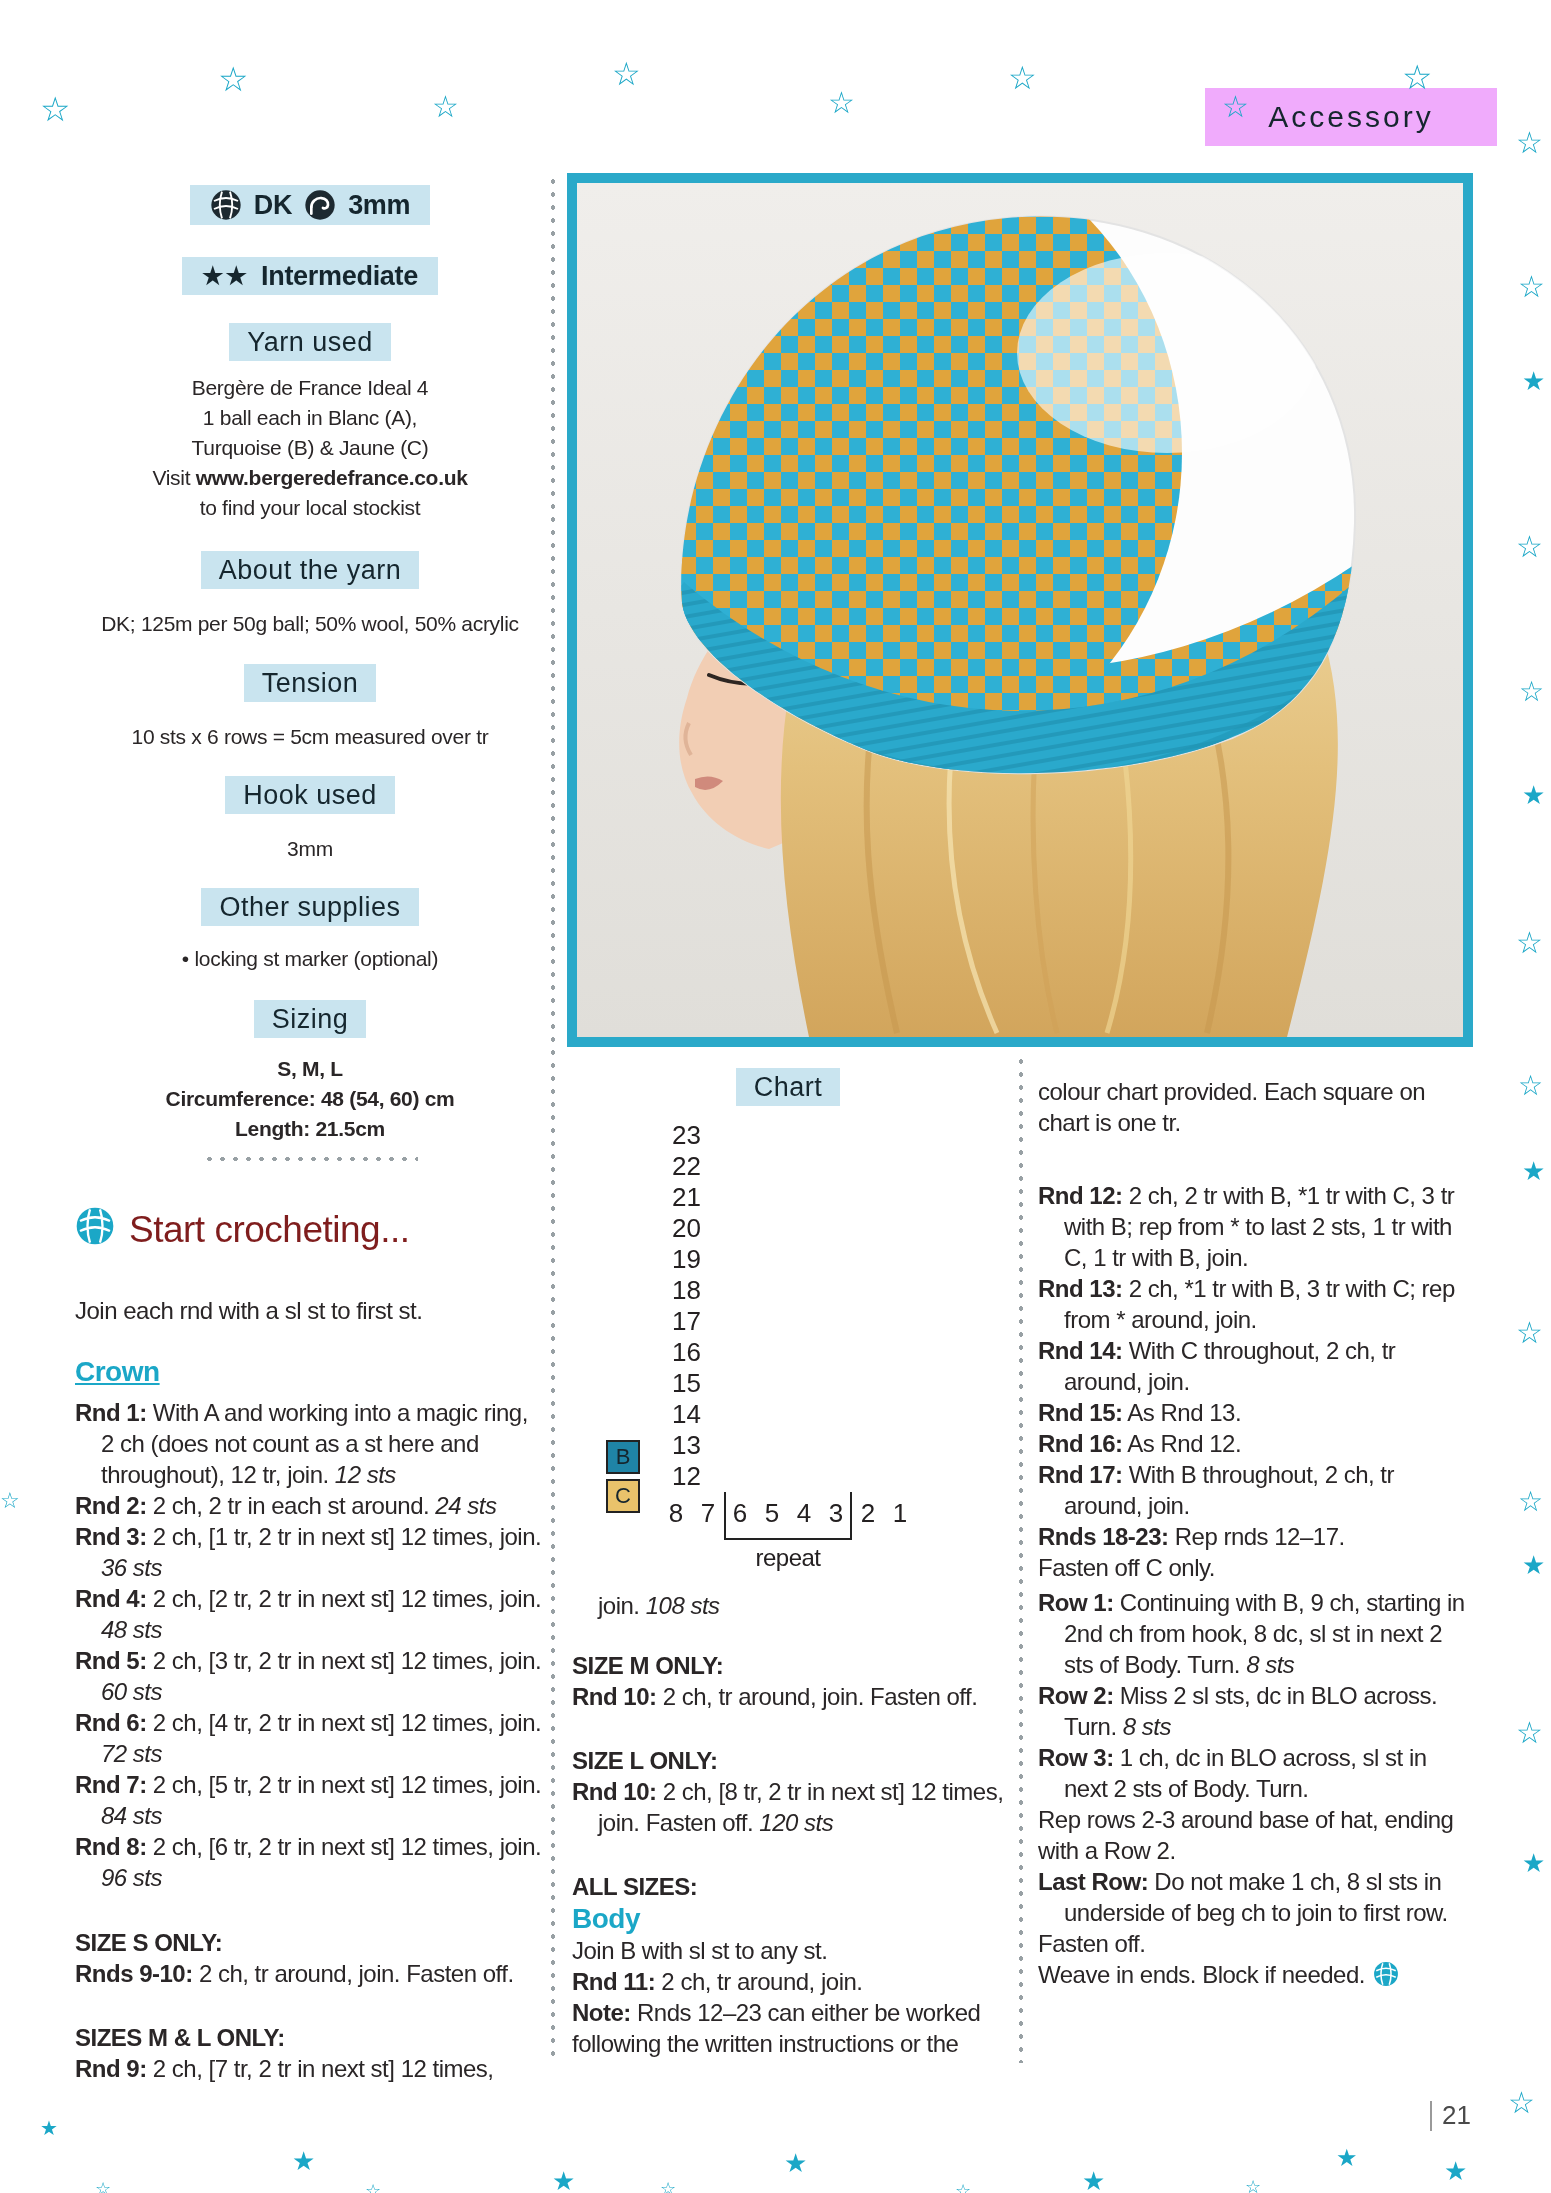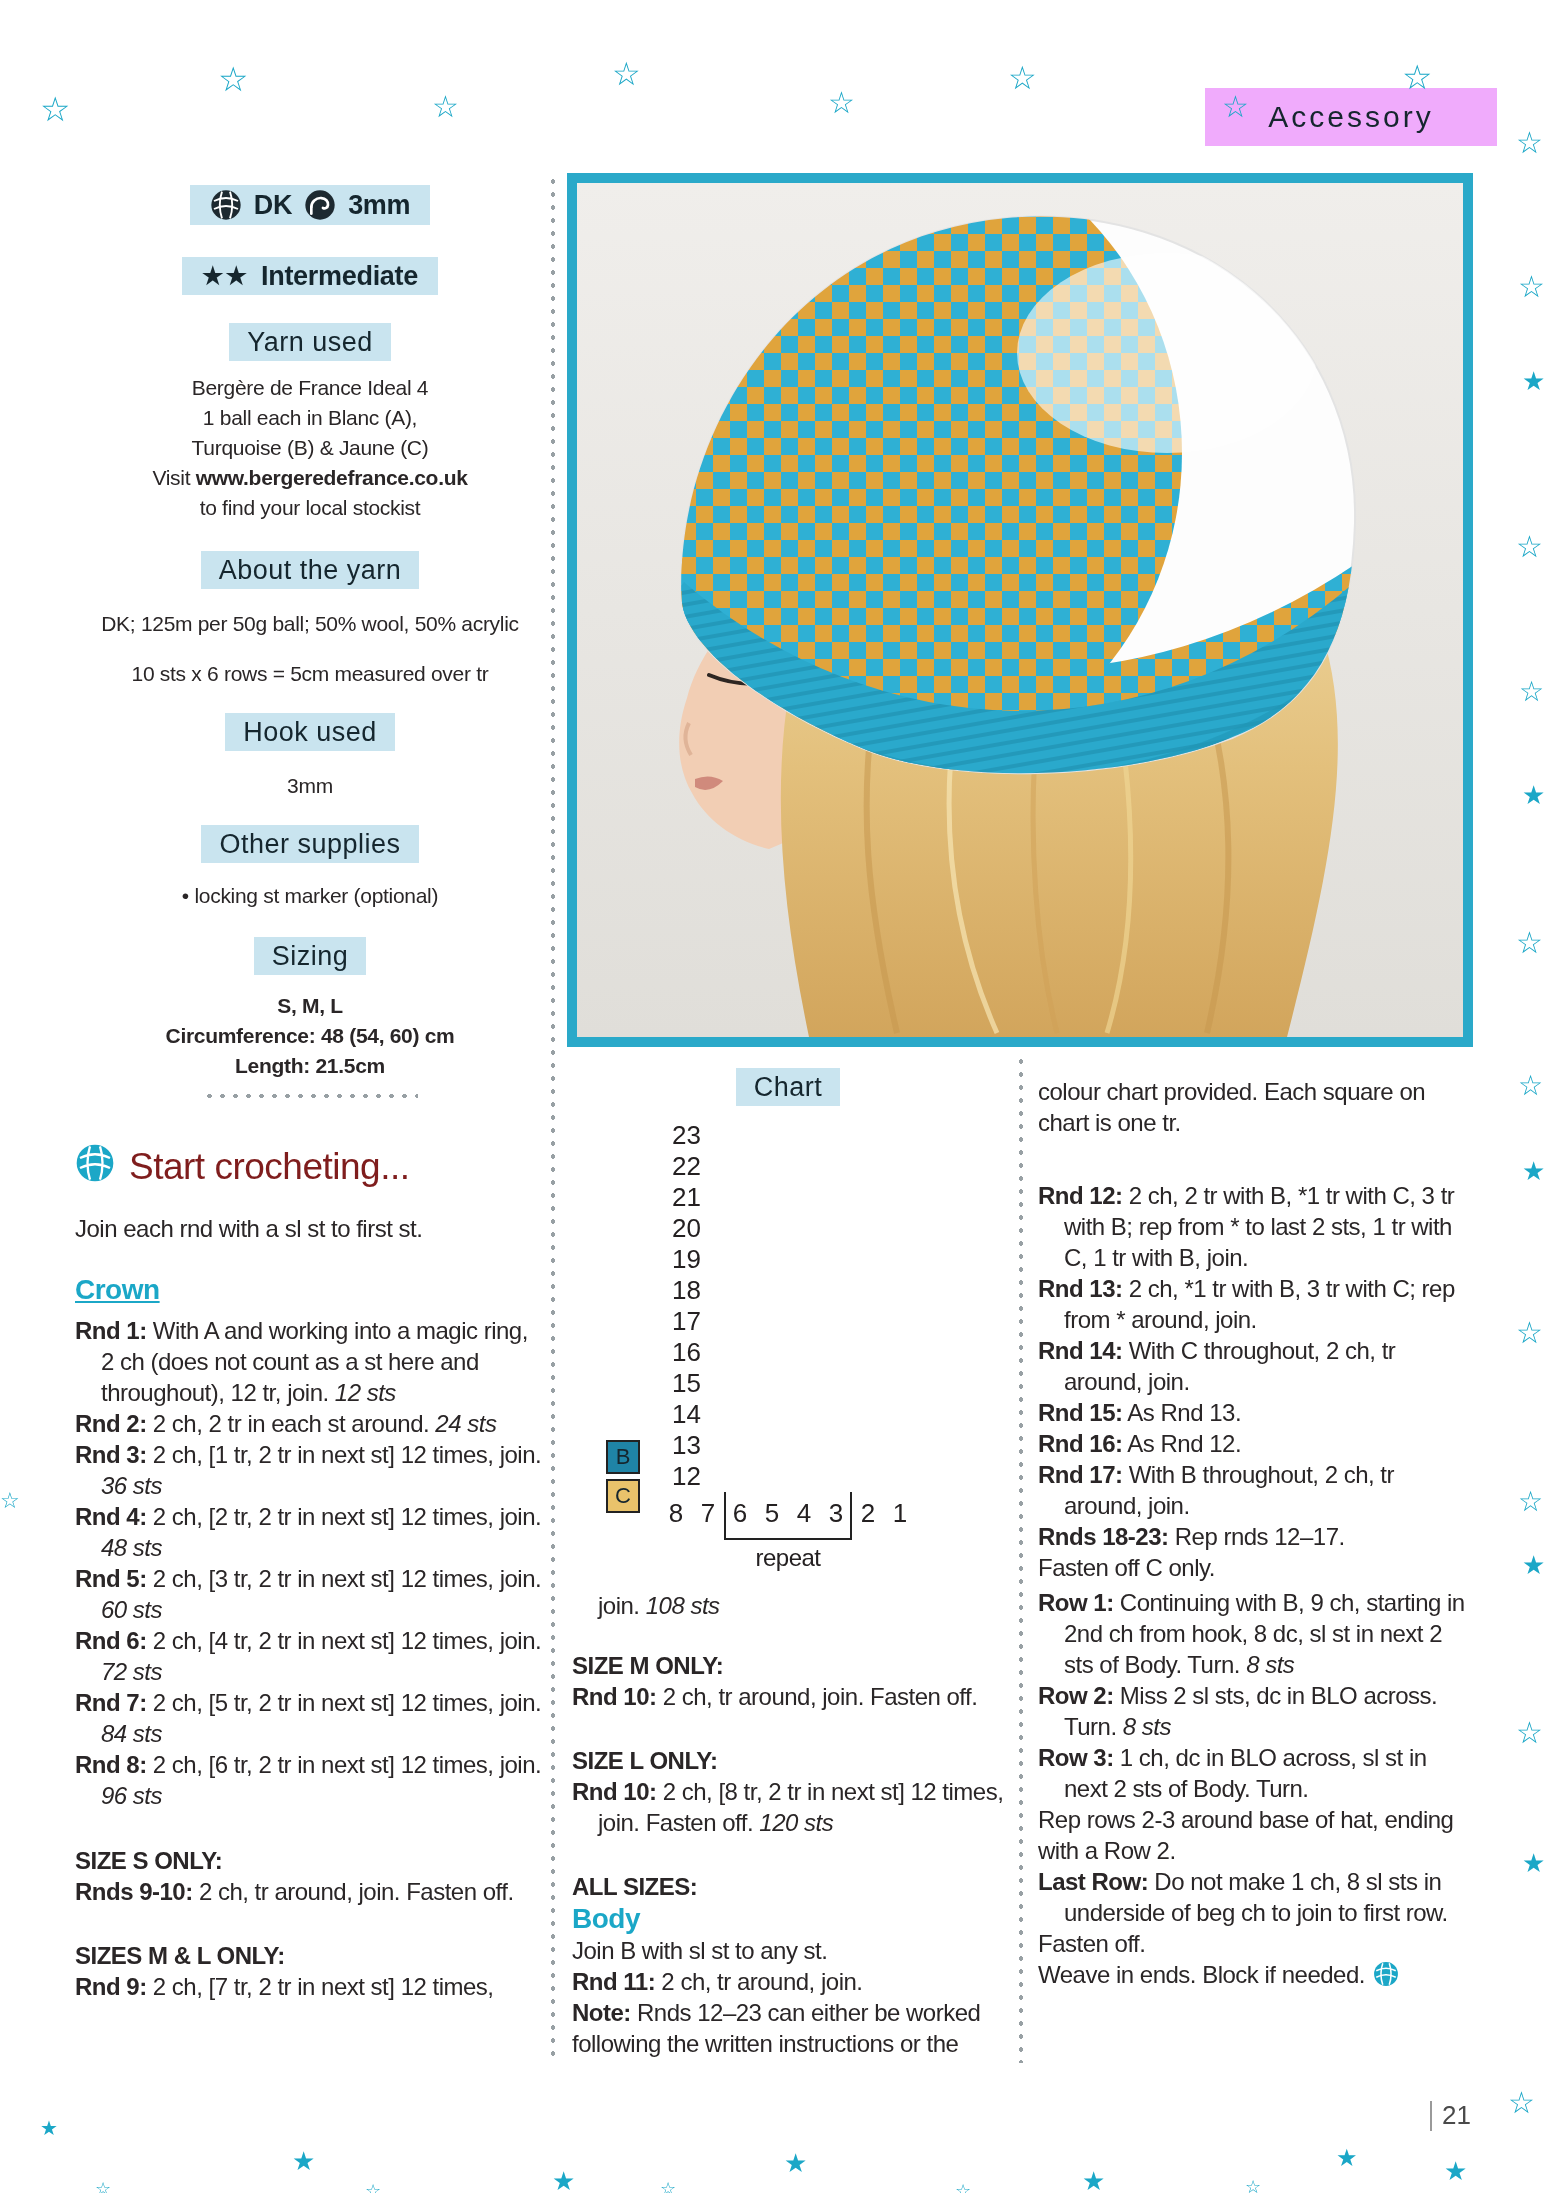--- a/index.html
+++ b/index.html
@@ -103,20 +103,21 @@
     <div>Bergère de France Ideal 4</div>
     <div>1 ball each in Blanc (A),</div>
     <div>Turquoise (B) &amp; Jaune (C)</div>
     <div class="nowrap"><span class="yarnline">Visit </span><b>www.bergeredefrance.co.uk</b></div>
     <div>to find your local stockist</div>
   </div>
 
   <div style="margin-top:28px;"><span class="hbox">About the yarn</span></div>
   <div class="nowrap" style="margin-top:20px;">DK; 125m per 50g ball; 50% wool, 50% acrylic</div>
 
+  <div style="margin-top:25px;"><span class="hbox">Tension</span></div>
   <div class="nowrap" style="margin-top:20px;">10 sts x 6 rows = 5cm measured over tr</div>
 
   <div style="margin-top:24px;"><span class="hbox">Hook used</span></div>
   <div style="margin-top:20px;">3mm</div>
 
   <div style="margin-top:24px;"><span class="hbox">Other supplies</span></div>
   <div style="margin-top:18px;"><span>•</span> <span>locking st marker (optional)</span></div>
 
   <div style="margin-top:26px;"><span class="hbox">Sizing</span></div>
   <div style="margin-top:16px;font-weight:bold;">
@@ -129,21 +130,21 @@
 
   <div class="start">
     <span><svg width="40" height="40" viewBox="0 0 24 24">
           <circle cx="12" cy="12" r="11" fill="#1ba7c7"></circle>
           <path d="M3 9 C9 6 15 6 21 9 M3 15 C9 12 15 12 21 15 M9 2 C7 8 7 16 9 22 M15 2 C17 8 17 16 15 22" stroke="#fff" stroke-width="1.4" fill="none"></path>
         </svg></span>
     <span class="stxt">Start crocheting...</span>
   </div>
 
   <div class="pattern">
-    <p style="margin-top:22px;">Join each rnd with a sl st to first st.</p>
+    <p style="margin-top:41px;">Join each rnd with a sl st to first st.</p>
     <h3 class="sub" style="margin-top:29px;text-decoration:underline;">Crown</h3>
     <div style="margin-top:9px;">
       <p class="hang"><span class="plabel">Rnd 1:</span> <span>With A and working into a magic ring, 2 ch (does not count as a st here and throughout), 12 tr, join. </span><em>12 sts</em></p>
       <p class="hang"><span class="plabel">Rnd 2:</span> <span>2 ch, 2 tr in each st around. </span><em>24 sts</em></p>
       <p class="hang"><span class="plabel">Rnd 3:</span> <span>2 ch, [1 tr, 2 tr in next st] 12 times, join. </span><em>36 sts</em></p>
       <p class="hang"><span class="plabel">Rnd 4:</span> <span>2 ch, [2 tr, 2 tr in next st] 12 times, join. </span><em>48 sts</em></p>
       <p class="hang"><span class="plabel">Rnd 5:</span> <span>2 ch, [3 tr, 2 tr in next st] 12 times, join. </span><em>60 sts</em></p>
       <p class="hang"><span class="plabel">Rnd 6:</span> <span>2 ch, [4 tr, 2 tr in next st] 12 times, join. </span><em>72 sts</em></p>
       <p class="hang"><span class="plabel">Rnd 7:</span> <span>2 ch, [5 tr, 2 tr in next st] 12 times, join. </span><em>84 sts</em></p>
       <p class="hang"><span class="plabel">Rnd 8:</span> <span>2 ch, [6 tr, 2 tr in next st] 12 times, join. </span><em>96 sts</em></p>

